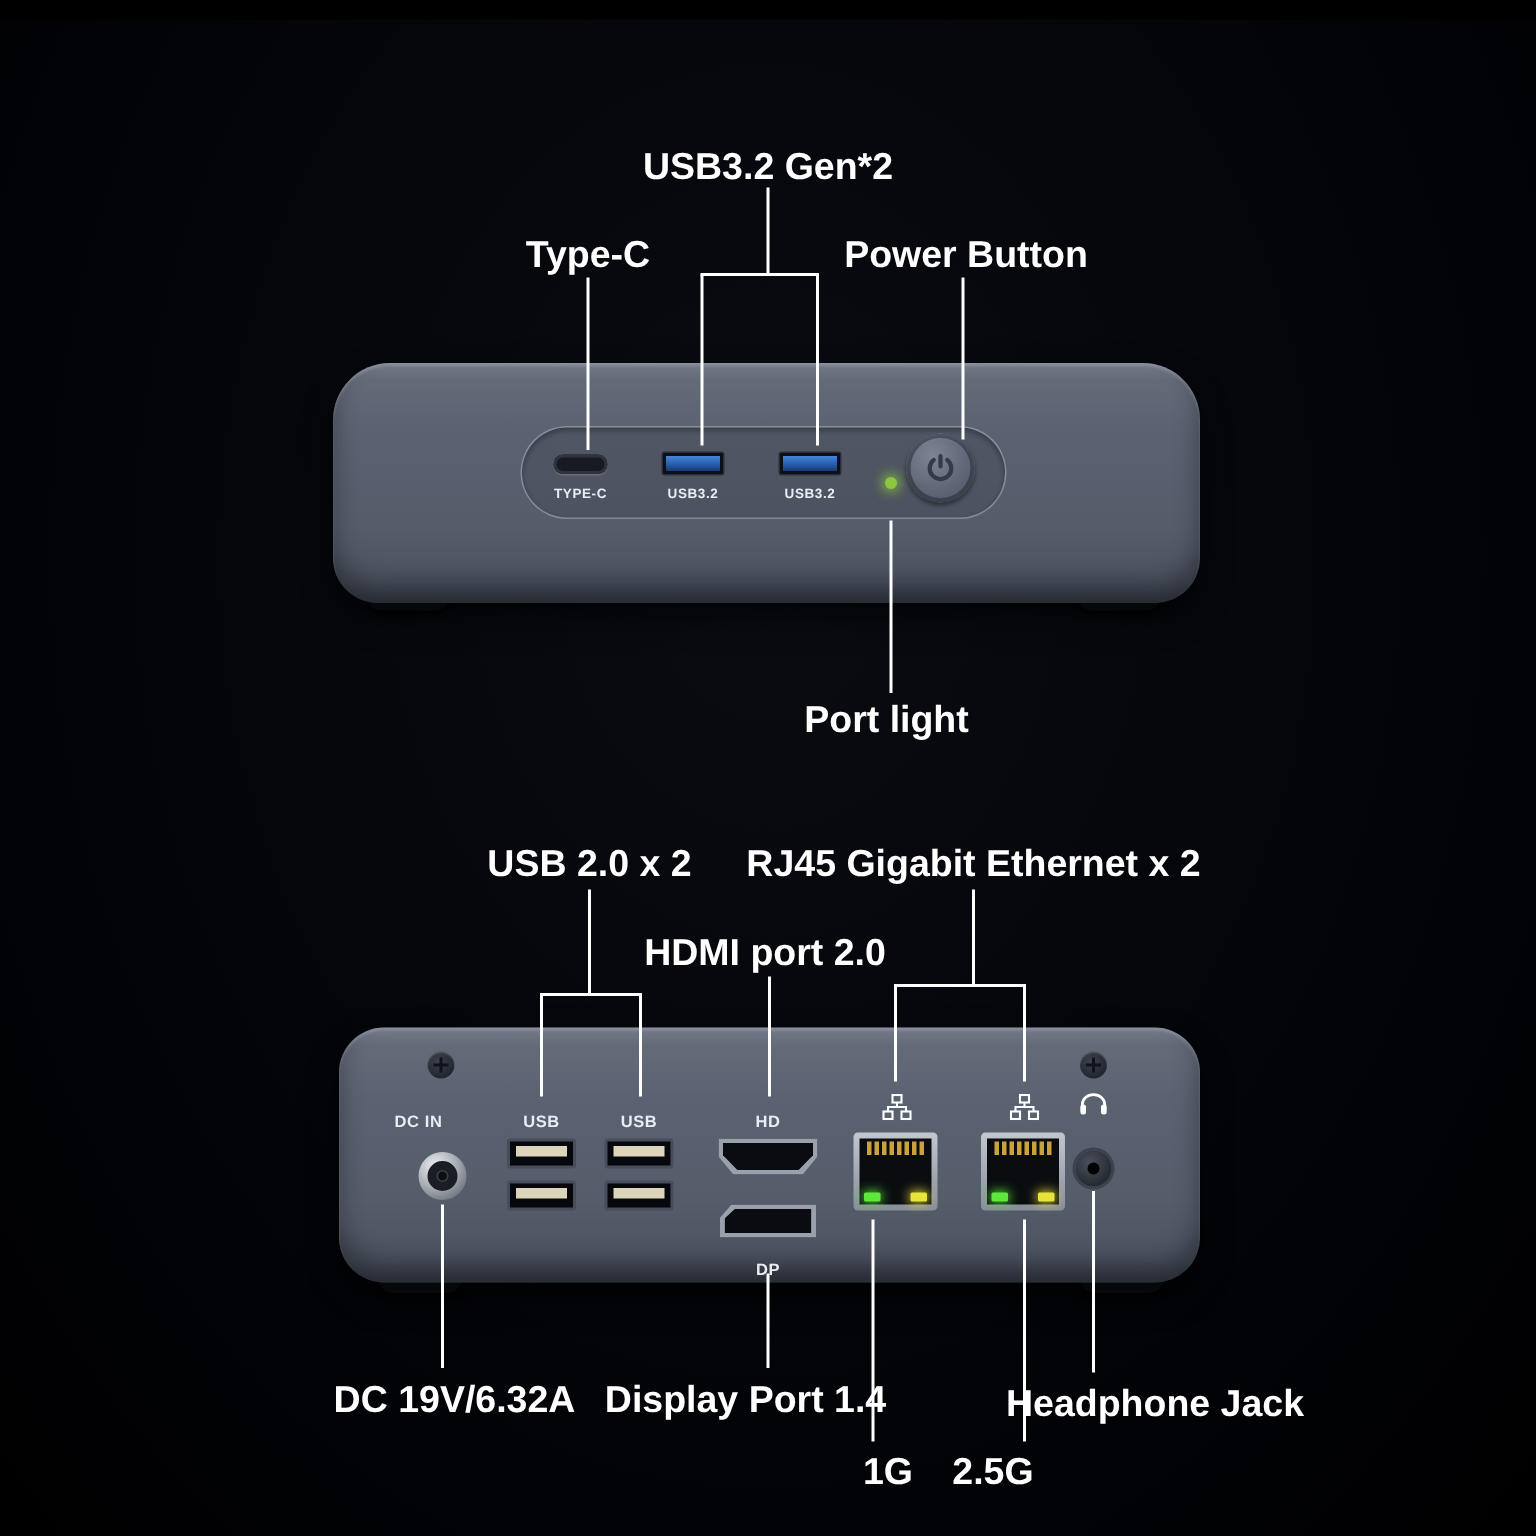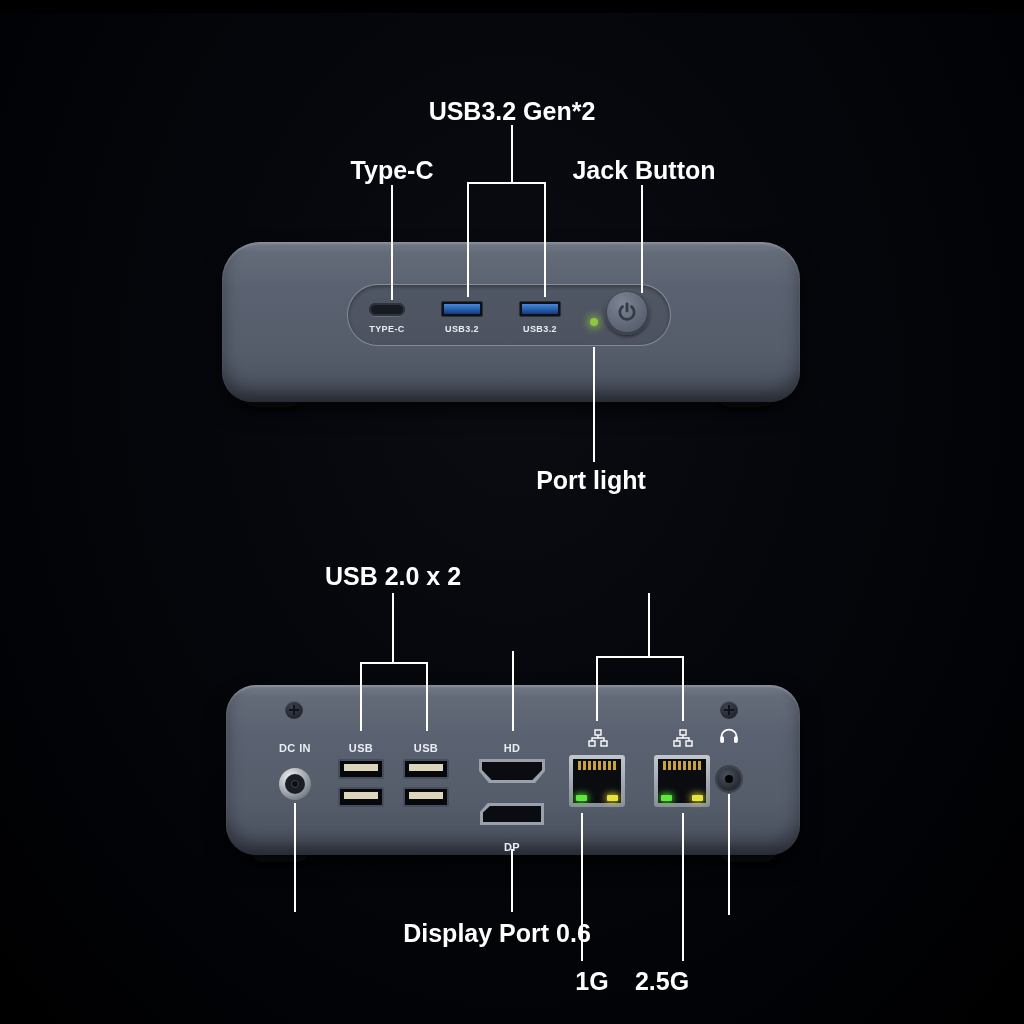--- a/index.html
+++ b/index.html
@@ -142,21 +142,21 @@
 </style>
 </head>
 <body>
 
 <div class="canvas">
 
   <div class="layer">
 
     <div class="callout" style="left:512px; top:84px">USB3.2 Gen*2</div>
     <div class="callout" style="left:392px; top:143px">Type-C</div>
-    <div class="callout" style="left:644px; top:143px">Jack Button</div>
+    <div class="callout" style="left:644px; top:143px">Power Button</div>
     <div class="callout" style="left:591px; top:453px">Port light</div>
 
     <div class="foot" style="left:244px; top:383px"></div>
     <div class="foot" style="left:718px; top:383px"></div>
 
     <div class="device front">
       <div class="recess"></div>
 
       <div class="typec-port"></div>
       <div class="mlabel small" style="left:165px; top:82px">TYPE-C</div>
@@ -178,32 +178,36 @@
           <path d="M12 4 v7" stroke="#343b47" stroke-width="2.8" stroke-linecap="round" fill="none"></path>
           <path d="M7.5 6.6 a7.2 7.2 0 1 0 9 0" stroke="#343b47" stroke-width="2.8" stroke-linecap="round" fill="none"></path>
         </svg>
       </div>
     </div>
   </div>
 
   <div class="layer">
 
     <div class="callout" style="left:393px; top:549px">USB 2.0  x 2</div>
-    <div class="callout" style="left:497px; top:906px">Display Port 0.6</div>
+    <div class="callout" style="left:649px; top:549px">RJ45 Gigabit Ethernet  x  2</div>
+    <div class="callout" style="left:510px; top:608px">HDMI port 2.0</div>
+    <div class="callout" style="left:303px; top:906px">DC 19V/6.32A</div>
+    <div class="callout" style="left:497px; top:906px">Display Port 1.4</div>
+    <div class="callout" style="left:770px; top:909px">Headphone Jack</div>
     <div class="callout" style="left:592px; top:954px">1G</div>
     <div class="callout" style="left:662px; top:954px">2.5G</div>
 
     <div class="foot" style="left:252px; top:838px"></div>
     <div class="foot" style="left:720px; top:838px"></div>
 
     <div class="device rear">
       <div class="screw" style="left:59px; top:16px"></div>
       <div class="screw" style="left:494px; top:16px"></div>
 
-      <div class="mlabel" style="left:69px; top:57px">DC IN</div>
+      <div class="mlabel" style="left:53px; top:57px">DC IN</div>
       <div class="dc-jack">
         <div class="dc-mid"></div>
         <div class="dc-pin"></div>
       </div>
 
       <div class="mlabel" style="left:135px; top:57px">USB</div>
       <div class="mlabel" style="left:200px; top:57px">USB</div>
 
       <div class="usb2-port" style="left:112px; top:74px">
           <div class="usb2-tab"></div>

